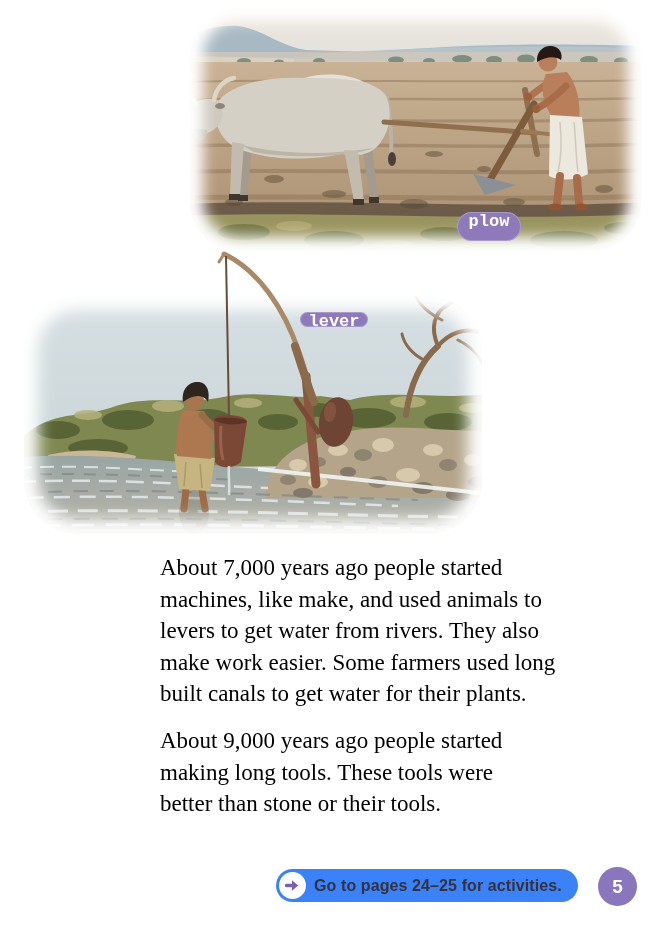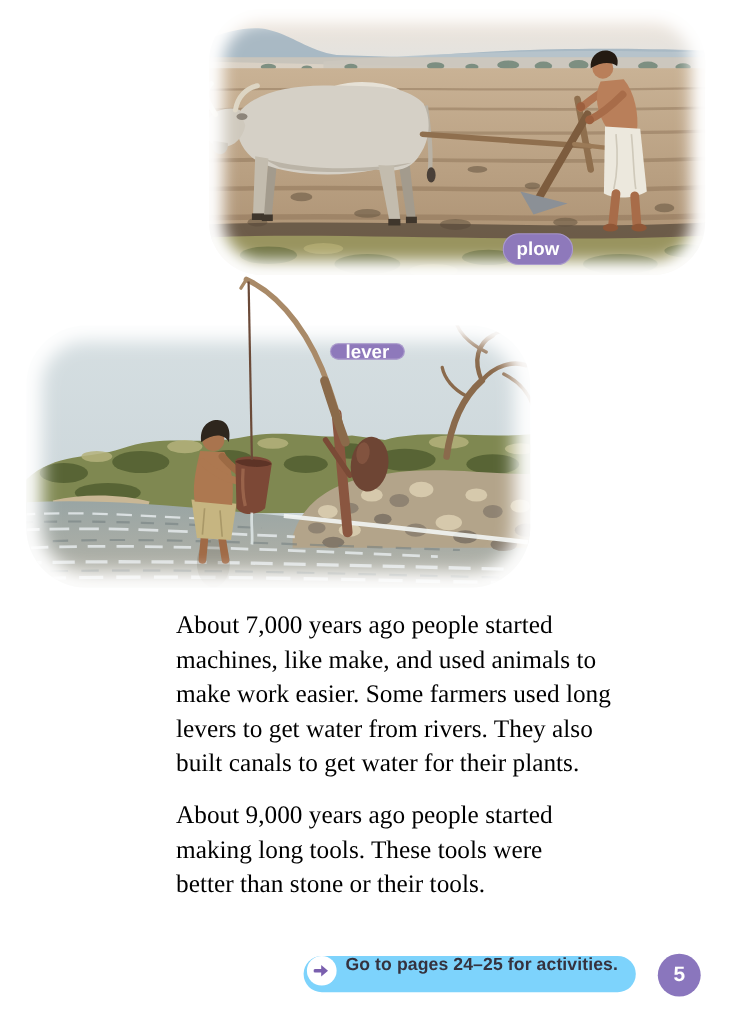--- a/index.html
+++ b/index.html
@@ -7,36 +7,36 @@
        font-family:"Liberation Sans",sans-serif;}
   .page{position:absolute;left:0;top:0;width:665px;height:933px;background:#fff;}
 
   
   .photo{position:absolute;}
   #photo-plow{left:184px;top:4px;width:463px;height:250px;}
   #photo-lever{left:18px;top:250px;width:472px;height:290px;}
 
   
   .label-pill{position:absolute;background:#8e79bb;color:#ffffff;
-    font-family:Liberation Sans, sans-serif;font-weight:700;font-size:17px;
-    border-radius:15px;display:flex;align-items:center;justify-content:center;
+    font-family:Liberation Mono, monospace;font-weight:700;font-size:17px;
+    border-radius:15px;display:flex;justify-content:center;
     box-shadow:0 0 0 1px rgba(255,255,255,.25) inset;}
   #label-plow{left:273px;top:208px;width:64px;height:29px;}
   #label-lever{left:282px;top:62px;width:68px;height:15px;}
 
   
   .main-text{position:absolute;left:160px;top:552px;width:475px;
     font-family:"Liberation Serif","DejaVu Serif",serif;
     font-size:23px;line-height:31.6px;color:#000000;}
   .main-text .para{margin:0 0 15px 0;}
   .main-text .line{white-space:nowrap;}
 
   
   .footer-note{position:absolute;left:276px;top:869px;height:33px;
-    background:#7dd3fc;border-radius:17px;display:flex;
+    background:#3b82f6;border-radius:17px;display:flex;align-items:center;
     padding:0 16px 0 3px;}
   .arrow-circle{width:27px;height:27px;border-radius:50%;background:#ffffff;
     display:flex;align-items:center;justify-content:center;flex:0 0 auto;}
   .footer-text{margin-left:8px;font-size:16px;font-weight:700;color:#35323e;
     white-space:nowrap;letter-spacing:0.1px;}
   .page-circle{position:absolute;left:598px;top:867px;width:39px;height:39px;
     border-radius:50%;background:#8a76bd;color:#ffffff;font-weight:700;font-size:19px;
     display:flex;align-items:center;justify-content:center;}
 </style>
 </head>
@@ -312,22 +312,22 @@
     </svg>
     <div class="label-pill" id="label-lever">
       <span>lever</span>
     </div>
   </div>
 
   <div class="main-text">
     <div class="para">
       <div class="line">About 7,000 years ago people started</div>
       <div class="line">machines, like make, and used animals to</div>
+      <div class="line">levers to get water from rivers. They also</div>
       <div class="line">make work easier. Some farmers used long</div>
-      <div class="line">levers to get water from rivers. They also</div>
       <div class="line">built canals to get water for their plants.</div>
     </div>
     <div class="para">
       <div class="line">About 9,000 years ago people started</div>
       <div class="line">making long tools. These tools were</div>
       <div class="line">better than stone or their tools.</div>
     </div>
   </div>
 
   <div class="footer-note">

